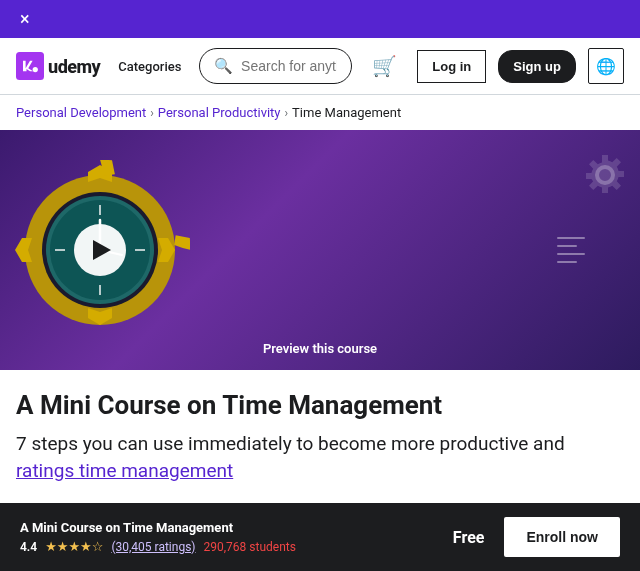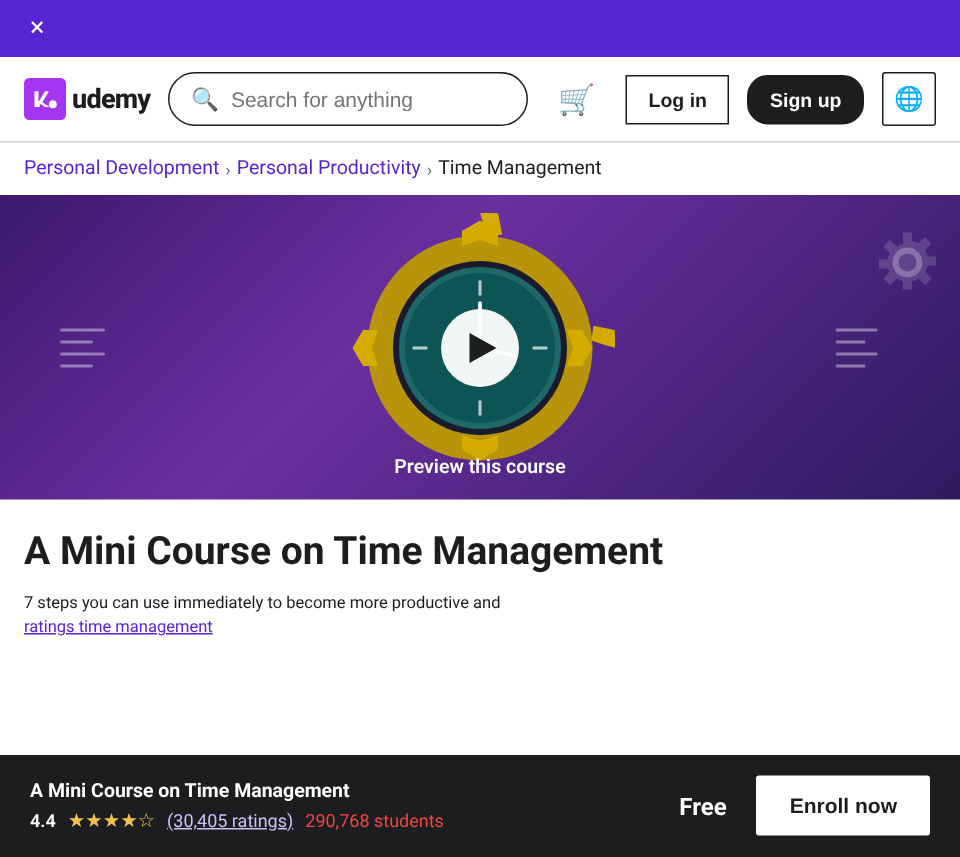--- a/index.html
+++ b/index.html
@@ -132,26 +132,25 @@
       color: #5624d0;
       text-decoration: none;
       cursor: pointer;
     }
     .breadcrumb-sep { color: #6a6f73; font-size: 12px; }
     .breadcrumb-current { color: #1c1d1f; }
 
     
     .course-preview {
       width: 100%;
-      height: 203px;
+      height: 240px;
       background: linear-gradient(135deg, #3b1a6e 0%, #6b2fa0 40%, #2d1b5e 100%);
       position: relative;
       display: flex;
       align-items: center;
-      justify-content: center;
       cursor: pointer;
     }
     .gear-illustration {
       position: relative;
       display: flex;
       align-items: center;
       justify-content: center;
       width: 200px;
       height: 200px;
     }
@@ -231,21 +230,21 @@
       padding: 20px 16px 120px;
     }
     .course-title {
       font-size: 26px;
       font-weight: 700;
       color: #1c1d1f;
       line-height: 1.2;
       margin-bottom: 10px;
     }
     .course-subtitle {
-      font-size: 11px;
+      font-size: 19px;
       color: #1c1d1f;
       line-height: 1.4;
     }
     .subtitle-link {
       color: #5624d0;
       text-decoration: underline;
       cursor: pointer;
     }
 
     
@@ -326,20 +325,21 @@
 
 <header class="header">
   <div class="logo">
     <svg class="logo-icon" viewBox="0 0 32 32" fill="none" xmlns="http://www.w3.org/2000/svg">
       <rect width="32" height="32" rx="4" fill="#A435F0"></rect>
       <path d="M8 22V10h3v8.5l5-8.5h3l-5 8.5 5.5 3.5h-3.5L12 19.5V22H8z" fill="white"></path>
       <circle cx="22" cy="20" r="3" fill="white"></circle>
     </svg>
     <span style="font-size:18px;font-weight:800;color:#1c1d1f;letter-spacing:-0.5px;">udemy</span>
   </div>
+  <span class="categories-btn">Categories</span>
   <div class="search-bar">
     <span class="search-icon-wrap">🔍</span>
     <input class="search-input" type="text" placeholder="Search for anything" style="">
   </div>
   <span class="cart-icon">🛒</span>
   <button class="login-btn">Log in</button>
   <button class="signup-btn">Sign up</button>
   <button class="globe-btn">
     <span>🌐</span>
   </button>

